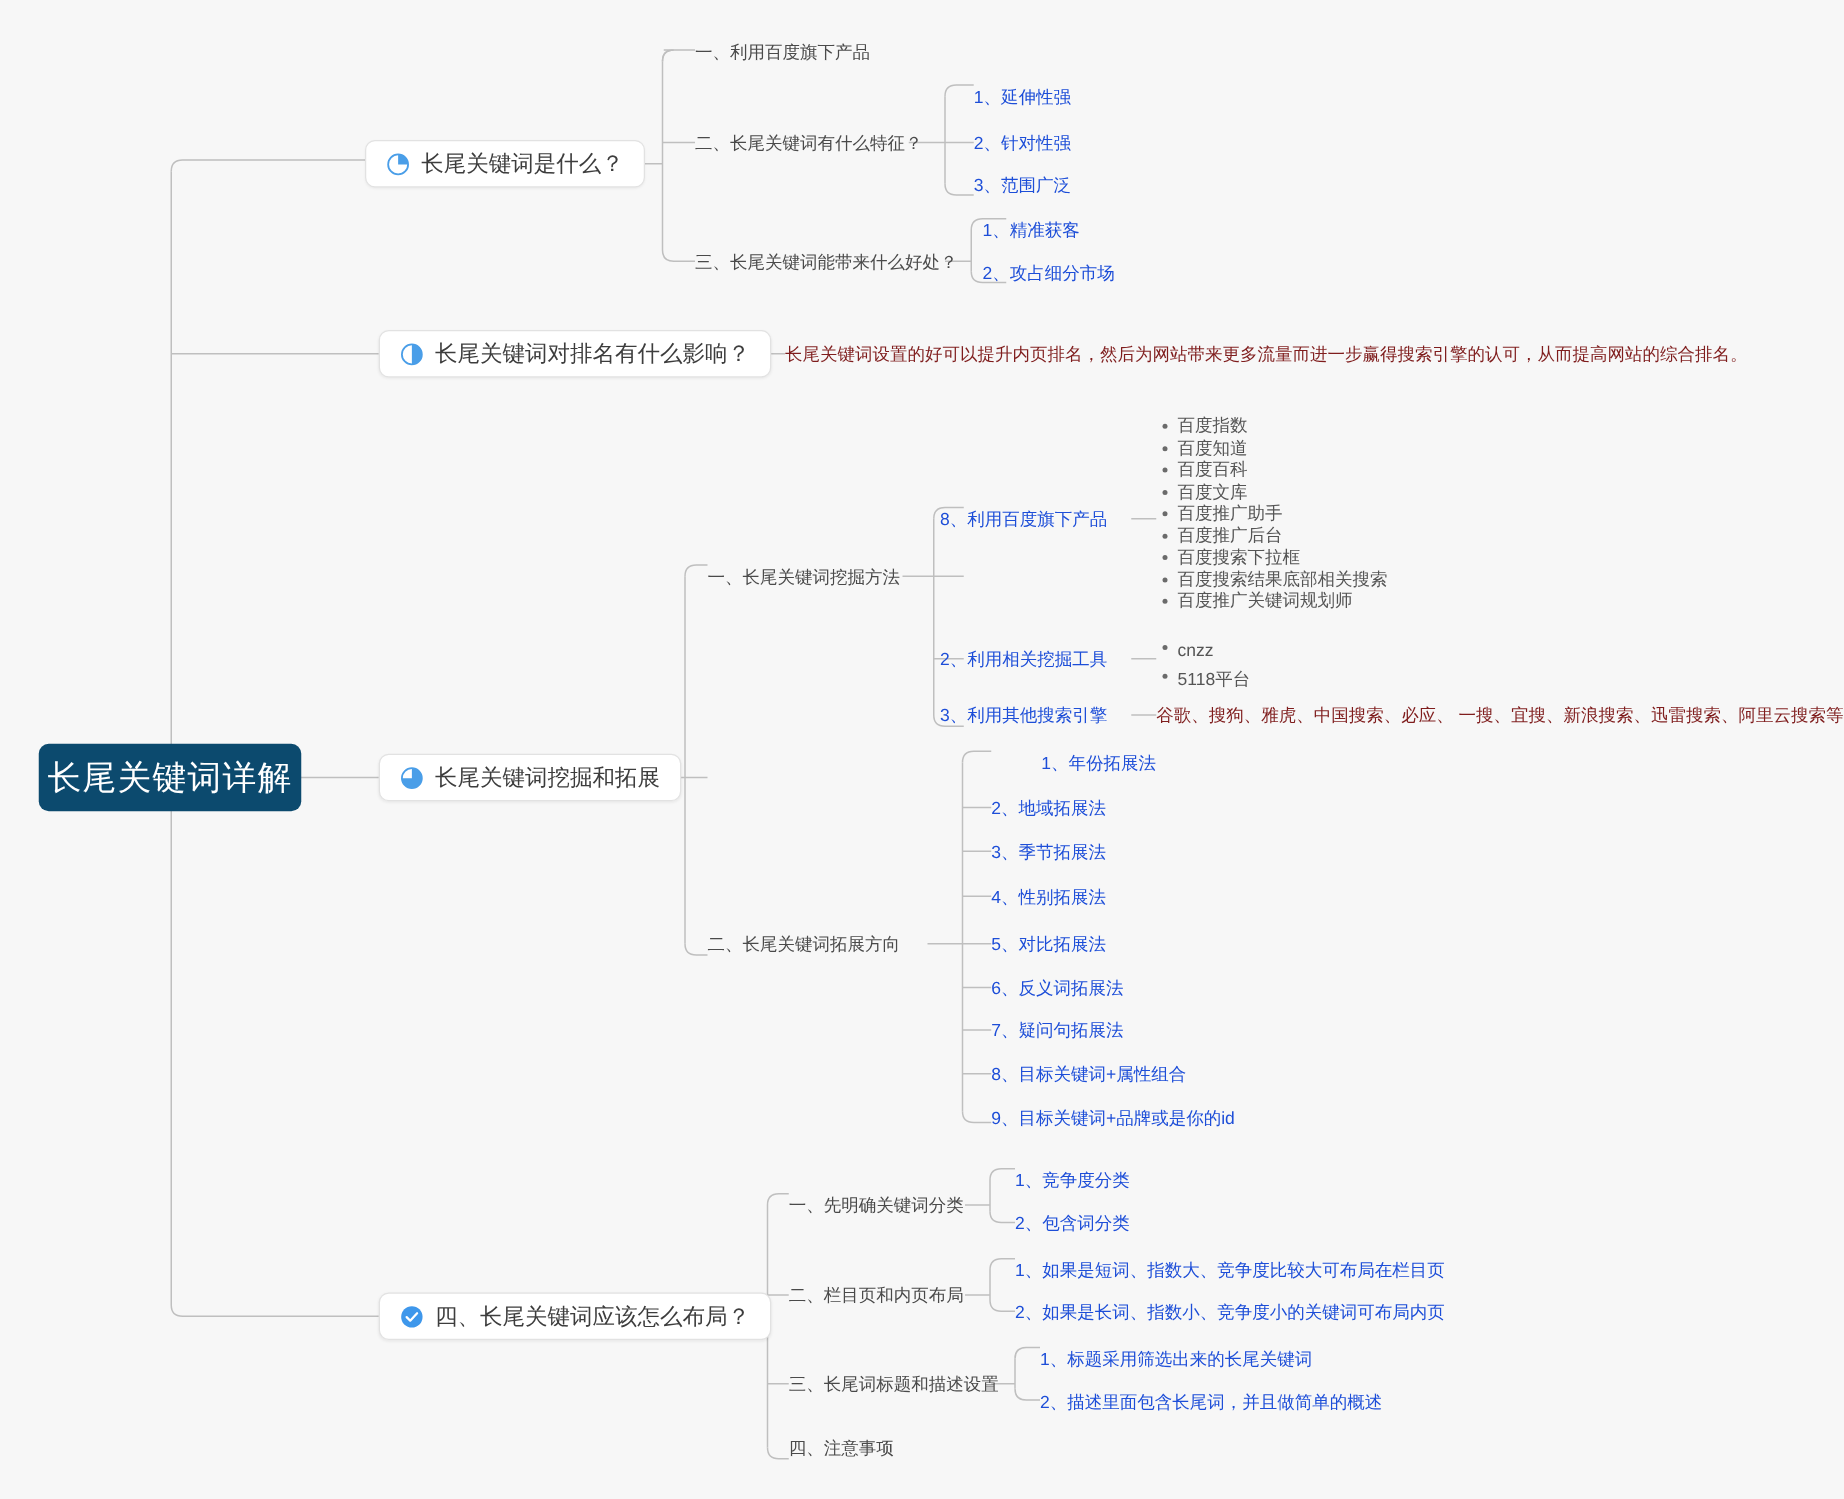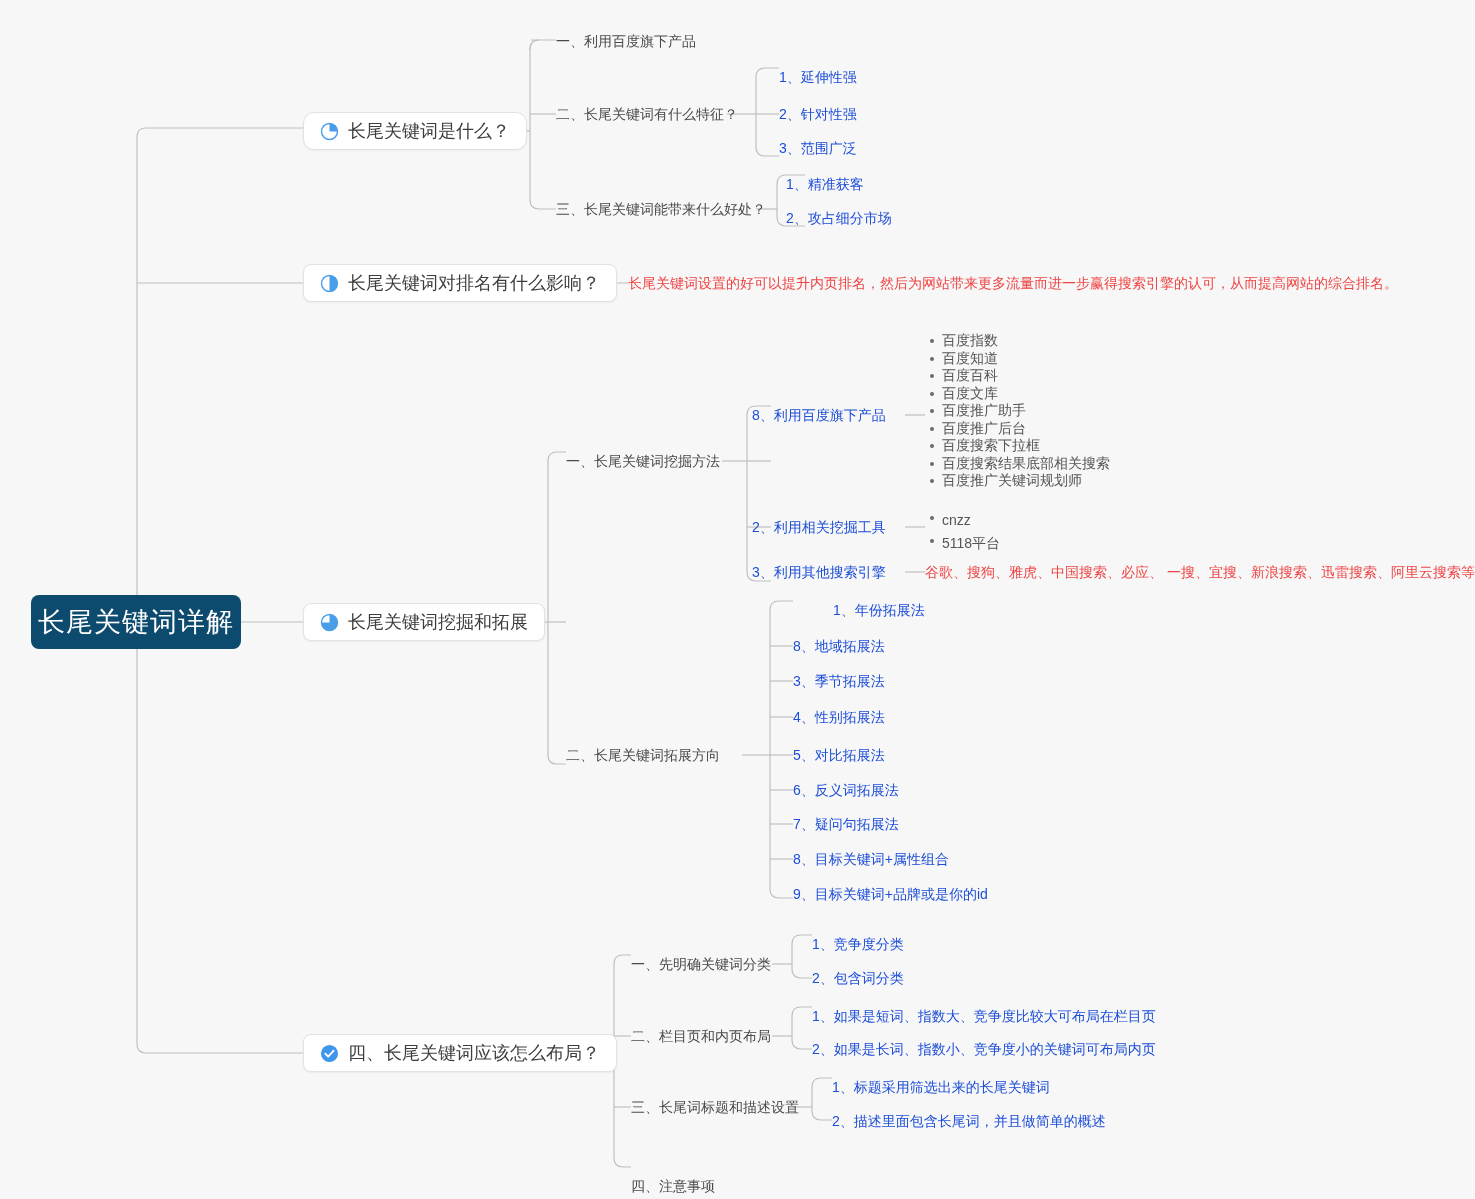--- a/index.html
+++ b/index.html
@@ -46,21 +46,21 @@
   
   .tnode{
     position:absolute;
     white-space:nowrap;
     font-size:14px;
     color:#585858;
     line-height:18px;
   }
   .tnode.l2{color:#4a4a4a;}
   .tnode.l3{color:#1d4ed8;}
-  .tnode.note{color:#ef4444;}
+  .tnode.note{color:#7f1d1d;}
 
   
   .blist{
     position:absolute;
     margin:0;
     padding:0 0 0 17px;
     list-style:none;
     font-size:14px;
     color:#555;
   }
@@ -167,21 +167,21 @@
       <path d="M812 1087 q0 -9 9 -9 H832"></path>
       <path d="M812 1087 V1111"></path>
       <path d="M812 1111 q0 9 9 9 H832"></path>
     </g>
   </svg>
 
   <div class="root-node" style="left:31px;top:595px;width:210px;height:54px;background:#0c4a6e;">
     <span>长尾关键词详解</span>
   </div>
 
-  <div class="l1-node" style="left:303px;top:112px;border-radius:11px;">
+  <div class="l1-node" style="left:292px;top:112px;">
     <svg class="ico" viewBox="0 0 20 20">
       <circle cx="10" cy="10" r="8.4" fill="none" stroke="#4a9ee8" stroke-width="1.5"></circle>
       <path d="M10 10 L10 1.6 A8.4 8.4 0 0 1 18.4 10 Z" fill="#4a9ee8"></path>
     </svg>
     <span>长尾关键词是什么？</span>
   </div>
 
   <div class="tnode l2" style="left:556px;top:32px;">
     <span>一、利用百度旗下产品</span>
   </div>
@@ -261,21 +261,21 @@
   <div class="tnode l3" style="left:752px;top:563px;">
     <span>3、利用其他搜索引擎</span>
   </div>
   <div class="tnode note" style="left:925px;top:563px;">
     <span>谷歌、搜狗、雅虎、中国搜索、必应、 一搜、宜搜、新浪搜索、迅雷搜索、阿里云搜索等</span>
   </div>
 
   <div class="tnode l3" style="left:793px;top:601px;margin-left:40px;">
     <span>1、年份拓展法</span></div>
   <div class="tnode l3" style="left:793px;top:637px;">
-    <span>8、地域拓展法</span></div>
+    <span>2、地域拓展法</span></div>
   <div class="tnode l3" style="left:793px;top:672px;">
     <span>3、季节拓展法</span></div>
   <div class="tnode l3" style="left:793px;top:708px;">
     <span>4、性别拓展法</span></div>
   <div class="tnode l3" style="left:793px;top:746px;">
     <span>5、对比拓展法</span></div>
   <div class="tnode l3" style="left:793px;top:781px;">
     <span>6、反义词拓展法</span></div>
   <div class="tnode l3" style="left:793px;top:815px;">
     <span>7、疑问句拓展法</span></div>
@@ -291,21 +291,21 @@
     </svg>
     <span>四、长尾关键词应该怎么布局？</span>
   </div>
 
   <div class="tnode l2" style="left:631px;top:955px;">
     <span>一、先明确关键词分类</span></div>
   <div class="tnode l2" style="left:631px;top:1027px;">
     <span>二、栏目页和内页布局</span></div>
   <div class="tnode l2" style="left:631px;top:1098px;">
     <span>三、长尾词标题和描述设置</span></div>
-  <div class="tnode l2" style="left:631px;top:1149px;margin-top:28px;">
+  <div class="tnode l2" style="left:631px;top:1149px;">
     <span>四、注意事项</span></div>
 
   <div class="tnode l3" style="left:812px;top:935px;">
     <span>1、竞争度分类</span></div>
   <div class="tnode l3" style="left:812px;top:969px;">
     <span>2、包含词分类</span></div>
 
   <div class="tnode l3" style="left:812px;top:1007px;">
     <span>1、如果是短词、指数大、竞争度比较大可布局在栏目页</span></div>
   <div class="tnode l3" style="left:812px;top:1040px;">

